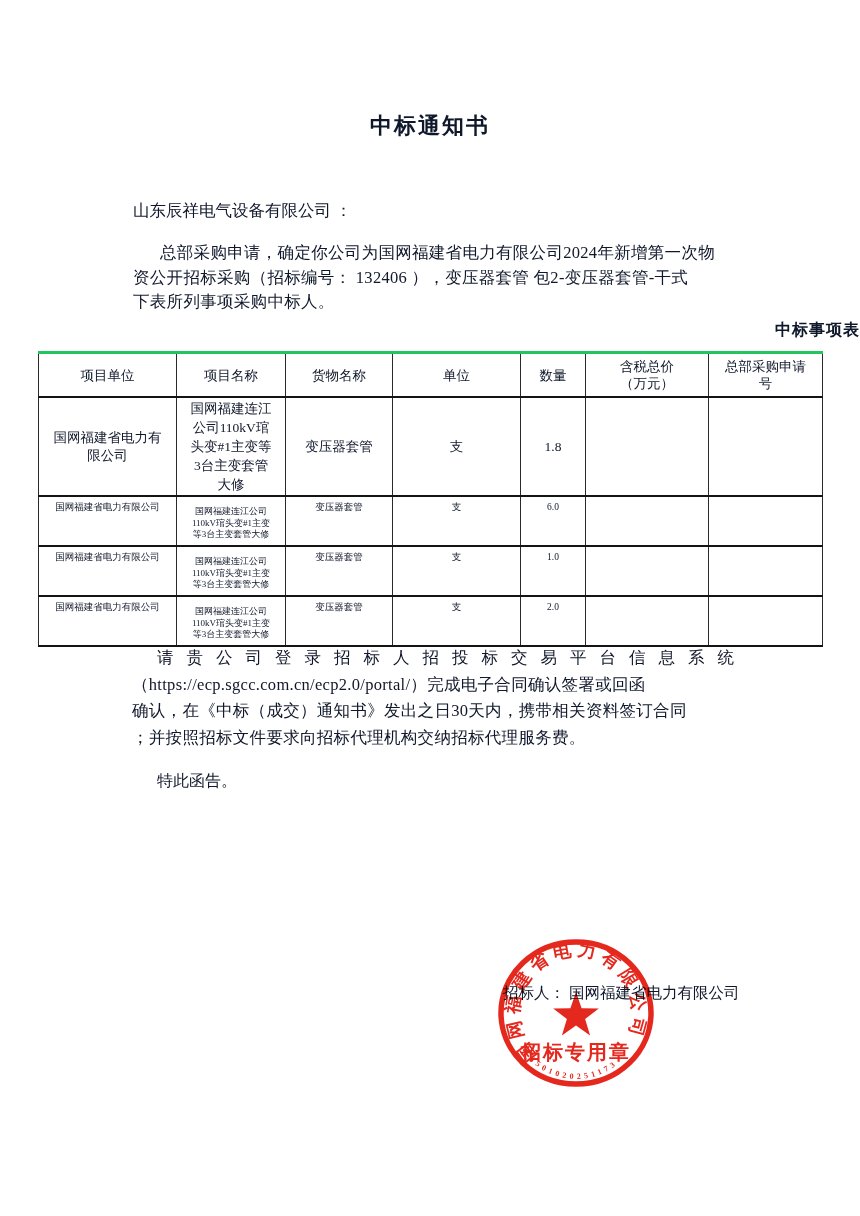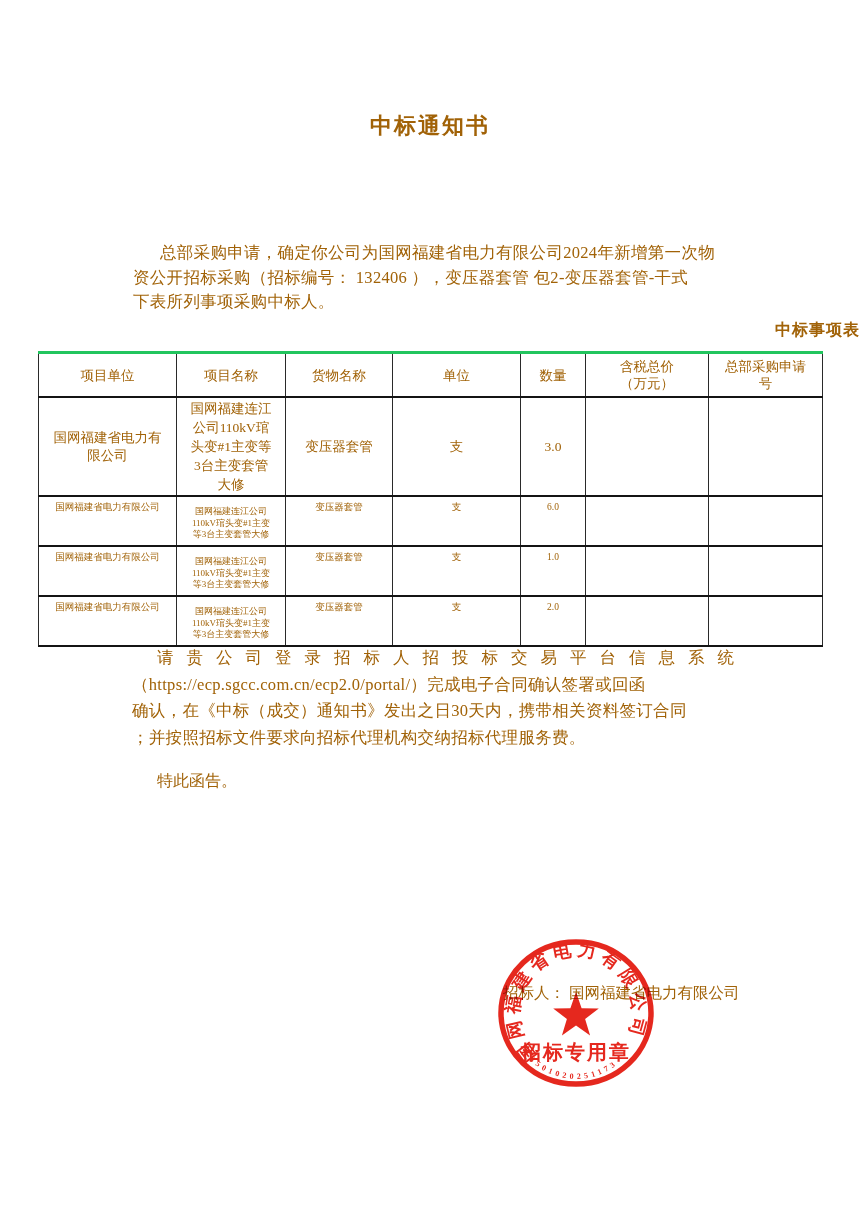--- a/index.html
+++ b/index.html
@@ -1,20 +1,20 @@
 <!DOCTYPE html>
 <html><head>
 <meta charset="utf-8">
 <style>
   html,body{margin:0;padding:0;background:#888;}
   .page{
     position:relative;width:860px;height:1216px;background:#ffffff;
     margin:0 auto;overflow:hidden;
     font-family:"Liberation Serif","DejaVu Serif",serif;
-    color:#a16207;
+    color:#0f172a;
   }
   .abs{position:absolute;}
   .nowrap{white-space:nowrap;}
   .preline{white-space:pre-line;}
   .doc-title{
     left:0;right:0;top:111px;text-align:center;
     font-size:22px;font-weight:bold;letter-spacing:2px;
   }
   .addressee{left:133px;top:200px;font-size:16.5px;}
   .intro{left:133px;top:241px;font-size:16.5px;line-height:24.5px;letter-spacing:0.3px;}
@@ -47,20 +47,21 @@
   .bidder .lbl{margin-right:4px;}
   .seal{left:491px;top:932px;mix-blend-mode:multiply;opacity:0.93;}
 </style>
 </head>
 <body>
 
 <div class="page">
 
   <div class="abs doc-title nowrap">中标通知书</div>
 
+  <div class="abs addressee nowrap">山东辰祥电气设备有限公司 ：</div>
 
   <div class="abs intro">
     <div class="line1 nowrap">总部采购申请，确定你公司为国网福建省电力有限公司2024年新增第一次物</div>
     <div class="nowrap">资公开招标采购（招标编号：  132406 ），变压器套管 包2-变压器套管-干式</div>
     <div class="nowrap">下表所列事项采购中标人。</div>
   </div>
 
   <div class="abs table-title nowrap">中标事项表</div>
 
   <table class="award-table">
@@ -88,21 +89,21 @@
       <tr class="r-big">
         <td class="preline">国网福建省电力有
 限公司</td>
         <td class="preline c-proj">国网福建连江
 公司110kV琯
 头变#1主变等
 3台主变套管
 大修</td>
         <td class="preline">变压器套管</td>
         <td class="preline">支</td>
-        <td class="preline qty">3.0</td>
+        <td class="preline qty">1.8</td>
         <td class="preline"></td>
         <td class="preline"></td>
       </tr>
       <tr class="r-small">
         <td class="preline">国网福建省电力有限公司</td>
         <td class="preline c-proj">国网福建连江公司
 110kV琯头变#1主变
 等3台主变套管大修</td>
         <td class="preline">变压器套管</td>
         <td class="preline">支</td>

